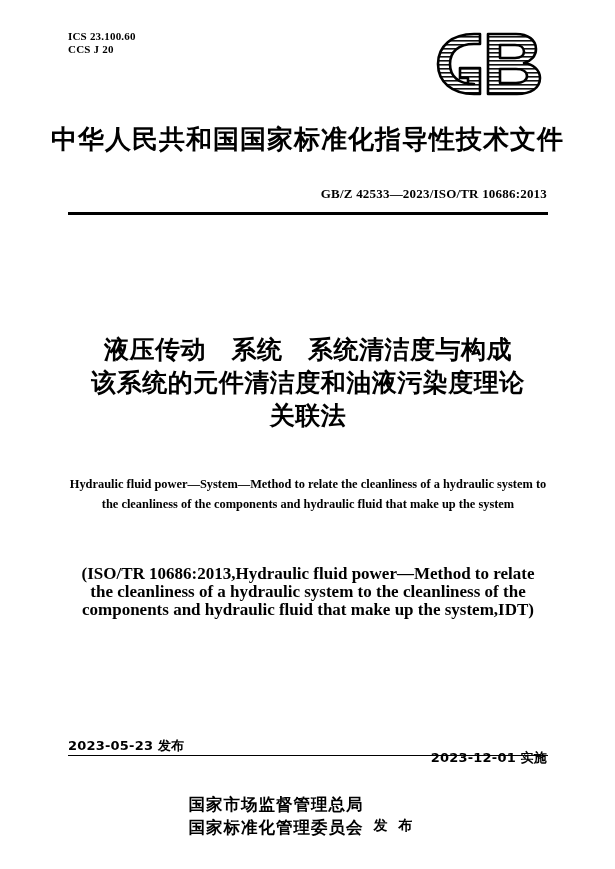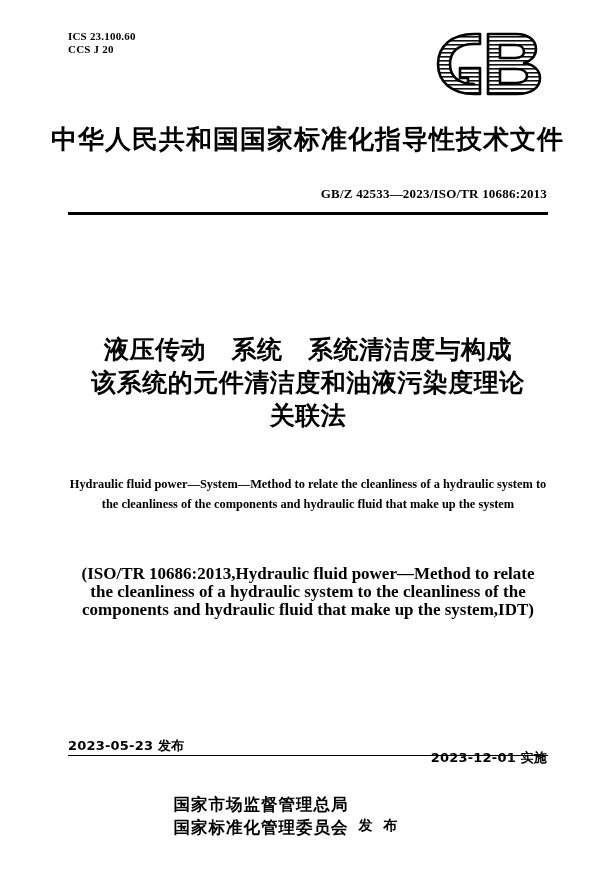--- a/index.html
+++ b/index.html
@@ -154,21 +154,21 @@
     top: 749px;
     font-family: "DejaVu Sans", "Liberation Sans", sans-serif;
     font-weight: bold;
     font-size: 13px;
     letter-spacing: 0.2px;
   }
 
   
   .publisher {
     position: absolute;
-    left: 0;
+    left: 15px;
     top: 793px;
     width: 522px;
     text-align: center;
     font-family: "DejaVu Sans", "Liberation Sans", sans-serif;
     font-weight: bold;
     font-size: 16.5px;
     line-height: 23px;
     letter-spacing: 1px;
   }
   .publisher .pub-inner {

